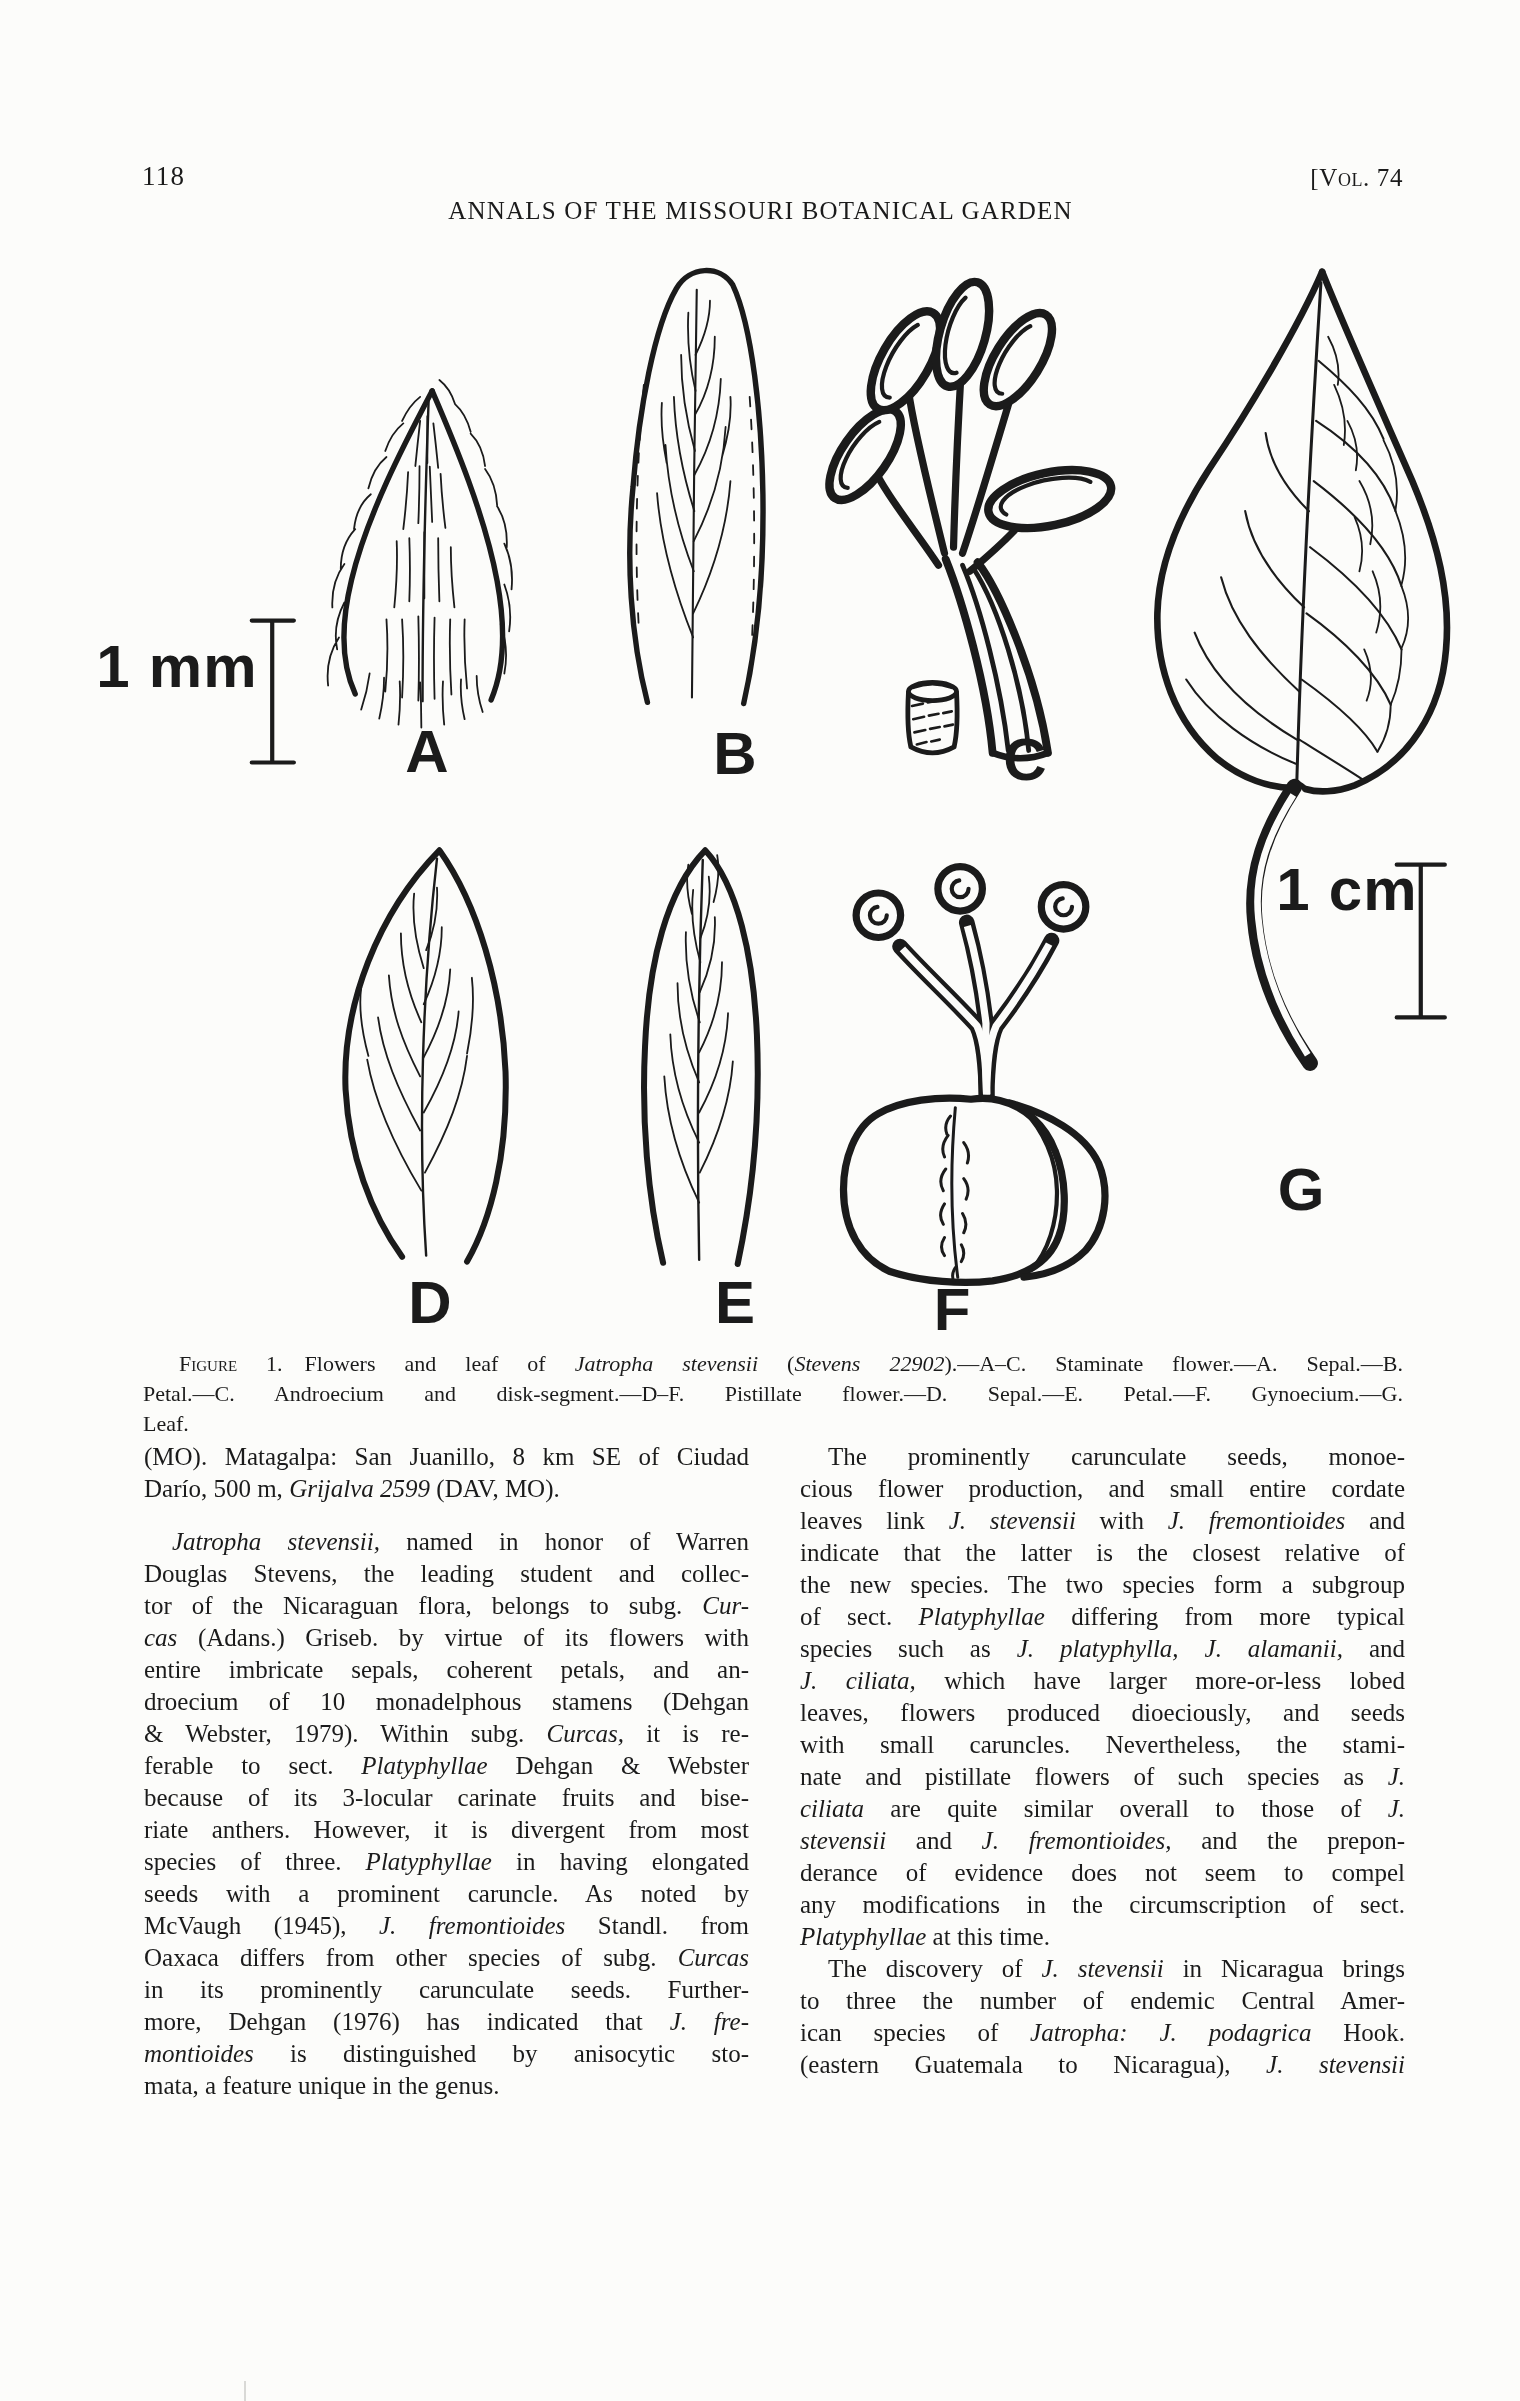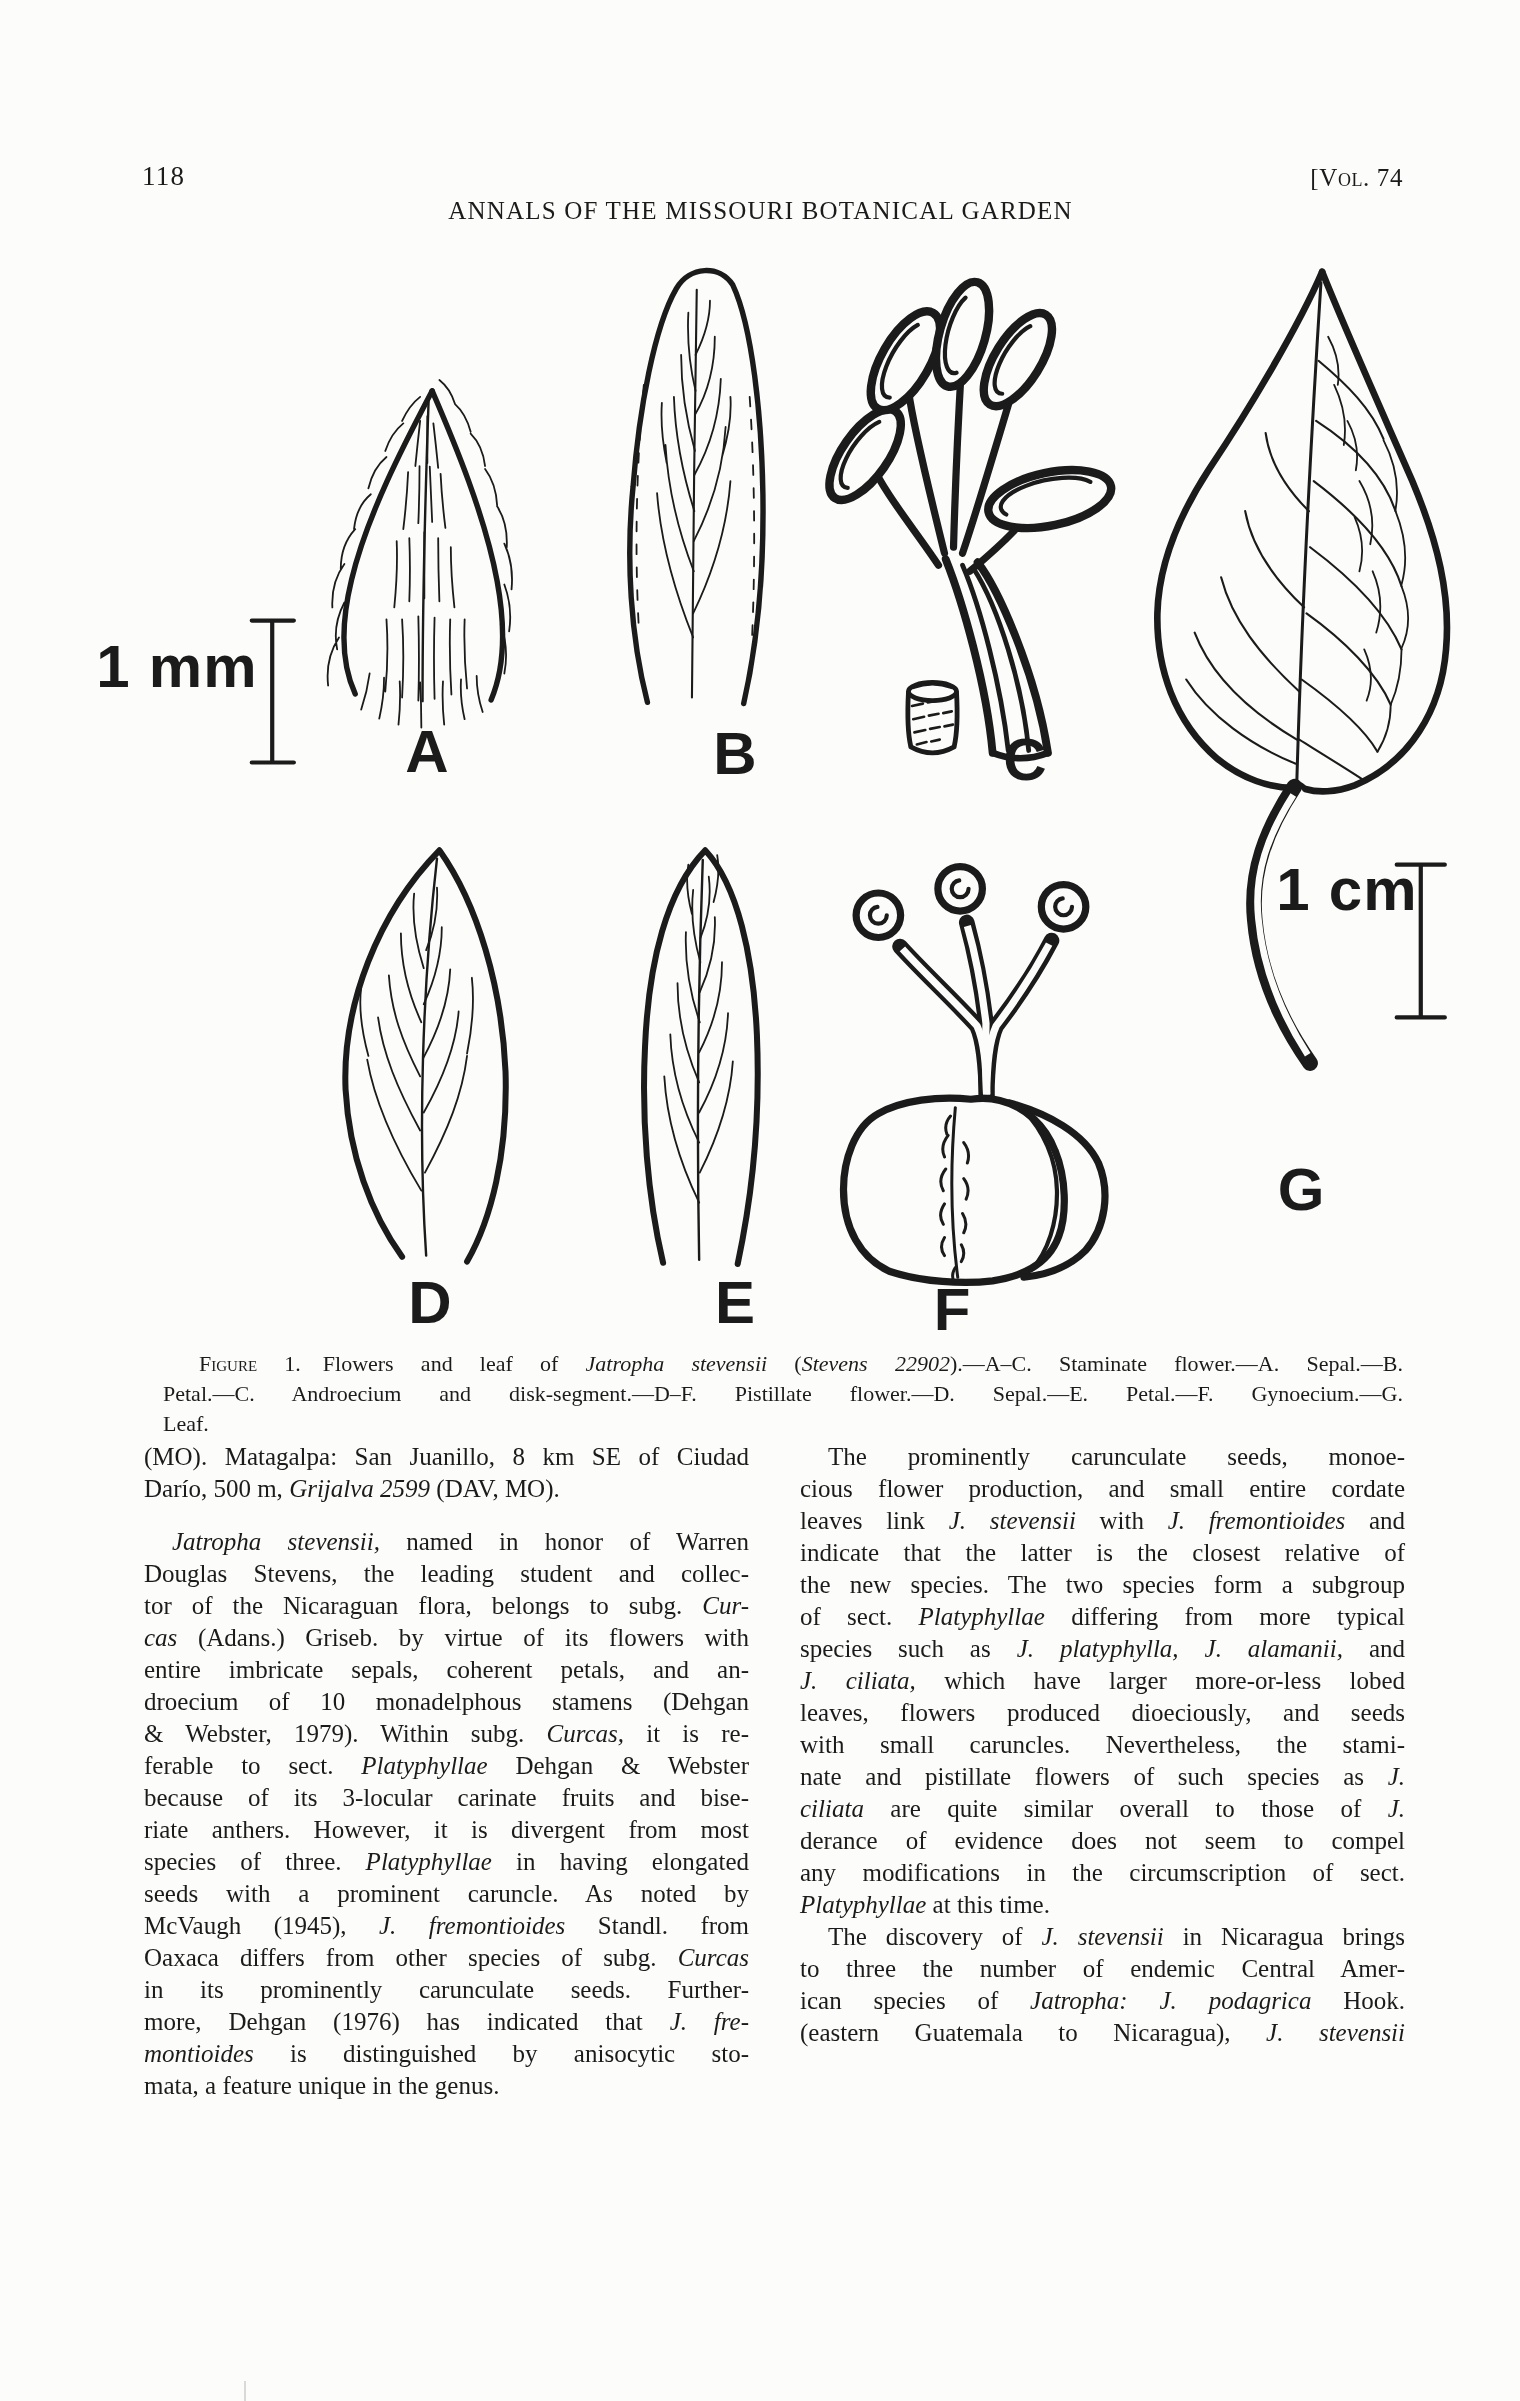--- a/index.html
+++ b/index.html
@@ -21,21 +21,21 @@
     font-weight:bold;font-size:60px;line-height:1;
     transform:translate(-50%,-50%);
   }
   .scale-label{
     font-family:"Liberation Sans", sans-serif;
     font-weight:bold;font-size:60px;line-height:1;
     transform:translate(-50%,-50%);letter-spacing:1.2px;
   }
   
   .caption{left:143px;top:1349px;width:1260px;font-size:22px;}
-  .caption .tl{line-height:30px;margin-left:20px;}
+  .caption .tl{line-height:30px;}
   .caption .ind{text-indent:36px;}
   
   .col{top:1441px;width:605px;font-size:25px;}
   .col .tl{line-height:32px;}
   .col-left{left:144px;}
   .col-right{left:800px;}
   .tl{text-align:justify;text-align-last:justify;}
   .tl.end{text-align-last:left;}
   .col .ind{text-indent:28px;}
   .col .gap{margin-top:20.5px;}
@@ -198,20 +198,21 @@
     <div class="tl"><span>leaves link </span><span class="i">J. stevensii</span><span> with </span><span class="i">J. fremontioides</span><span> and</span></div>
     <div class="tl"><span>indicate that the latter is the closest relative of</span></div>
     <div class="tl"><span>the new species. The two species form a subgroup</span></div>
     <div class="tl"><span>of sect. </span><span class="i">Platyphyllae</span><span> differing from more typical</span></div>
     <div class="tl"><span>species such as </span><span class="i">J. platyphylla, J. alamanii,</span><span> and</span></div>
     <div class="tl"><span class="i">J. ciliata,</span><span> which have larger more-or-less lobed</span></div>
     <div class="tl"><span>leaves, flowers produced dioeciously, and seeds</span></div>
     <div class="tl"><span>with small caruncles. Nevertheless, the stami-</span></div>
     <div class="tl"><span>nate and pistillate flowers of such species as </span><span class="i">J.</span></div>
     <div class="tl"><span class="i">ciliata</span><span> are quite similar overall to those of </span><span class="i">J.</span></div>
+    <div class="tl"><span class="i">stevensii</span><span> and </span><span class="i">J. fremontioides,</span><span> and the prepon-</span></div>
     <div class="tl"><span>derance of evidence does not seem to compel</span></div>
     <div class="tl"><span>any modifications in the circumscription of sect.</span></div>
     <div class="tl end"><span class="i">Platyphyllae</span><span> at this time.</span></div>
     <div class="tl ind"><span>The discovery of </span><span class="i">J. stevensii</span><span> in Nicaragua brings</span></div>
     <div class="tl"><span>to three the number of endemic Central Amer-</span></div>
     <div class="tl"><span>ican species of </span><span class="i">Jatropha:</span><span> </span><span class="i">J. podagrica</span><span> Hook.</span></div>
     <div class="tl"><span>(eastern Guatemala to Nicaragua), </span><span class="i">J. stevensii</span></div>
   </div>
 
 <div class="abs artifact"></div>

